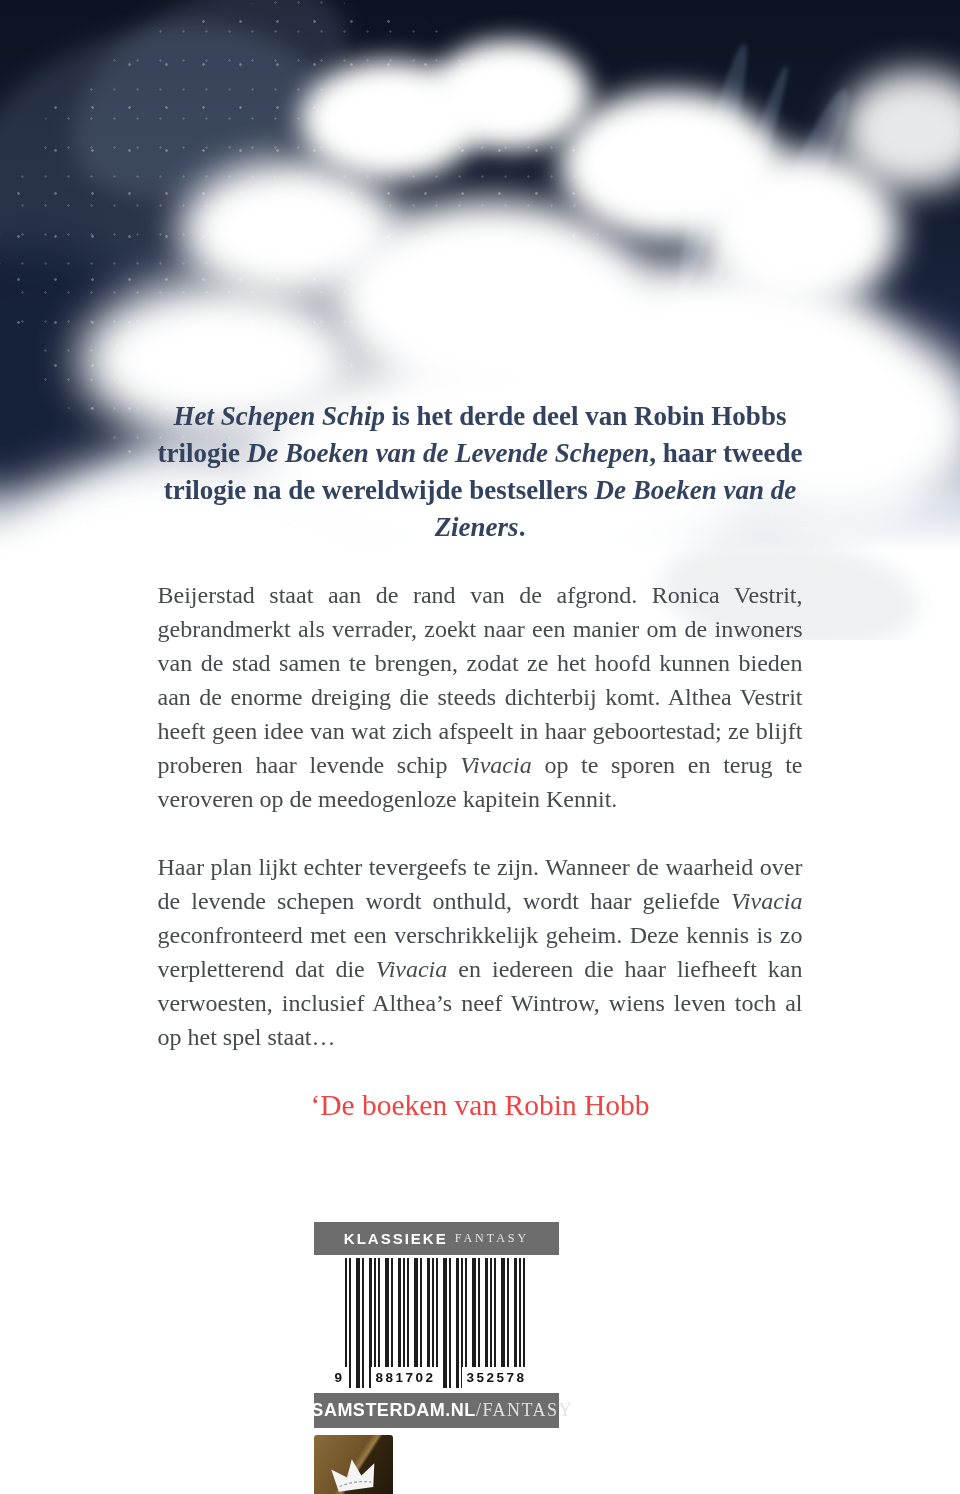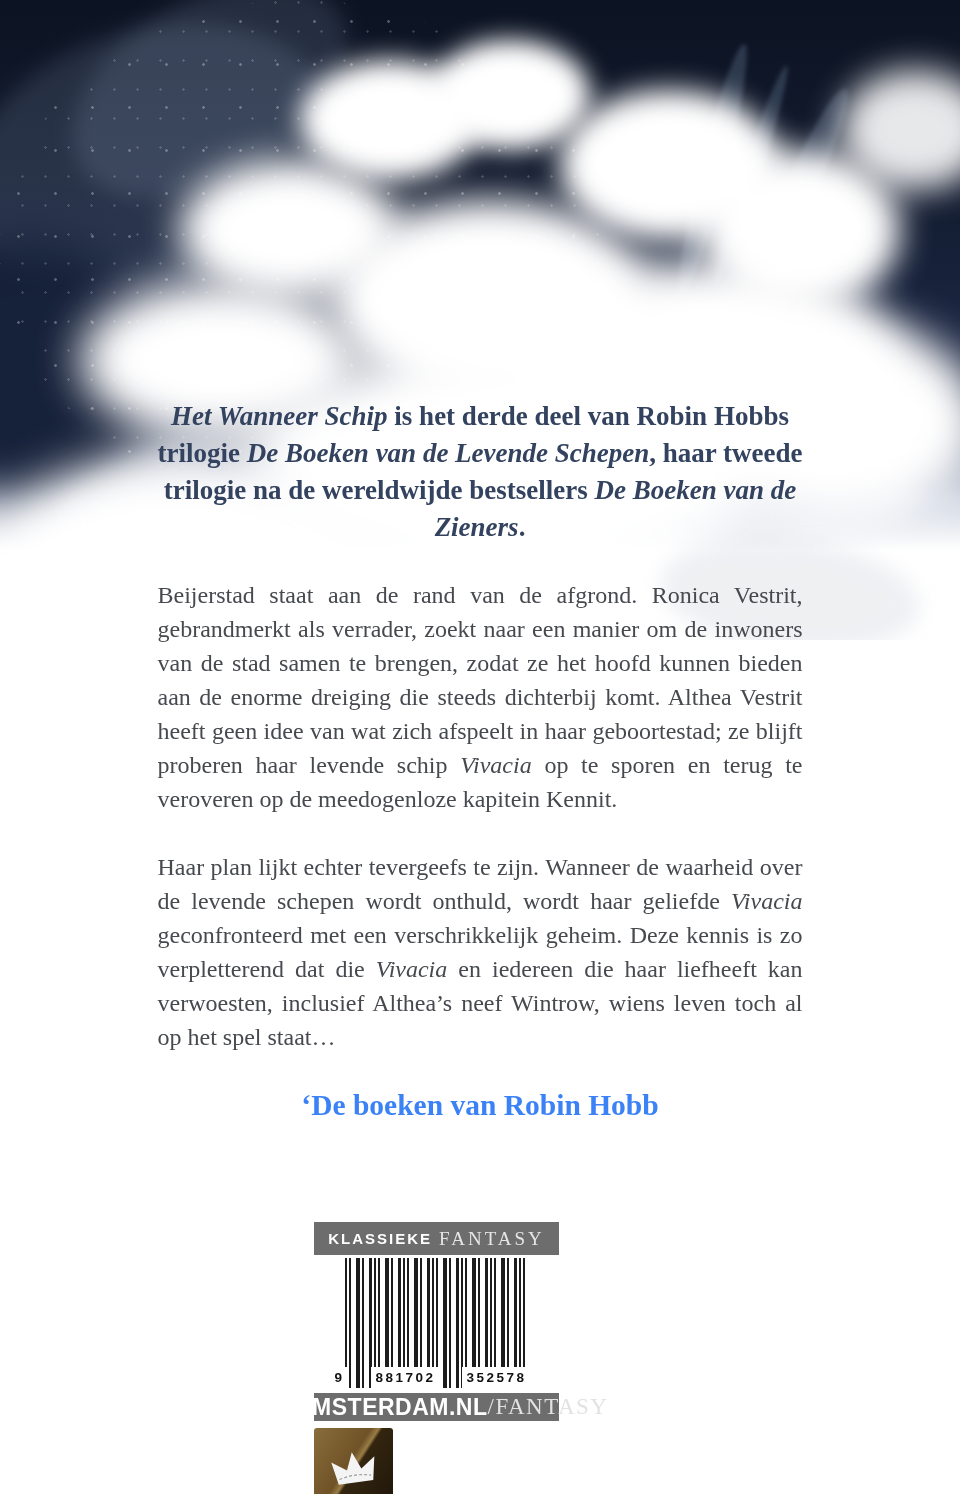--- a/index.html
+++ b/index.html
@@ -23,34 +23,34 @@
   
   .content{position:relative;z-index:2;padding-top:398px;}
   .intro{width:680px;margin:0 auto;text-align:center;
          font-weight:bold;font-size:27px;line-height:37px;color:#33435f;}
   .intro em{font-style:italic;}
   .body-p{width:645px;margin:16px auto;text-align:justify;
           font-size:24px;line-height:34px;color:#46494e;}
   .body-p + .body-p{margin-top:34px;}
   .first-body{margin-top:32px;}
   .body-p em{font-style:italic;}
-  .quote{margin-top:32px;text-align:center;font-weight:bold;font-size:29.5px;line-height:38px;color:#3b82f6;}
+  .quote{margin-top:32px;text-align:center;font-weight:normal;font-size:29.5px;line-height:38px;color:#ef4444;}
   .attribution{margin-top:7px;text-align:center;font-weight:bold;font-size:21px;
                letter-spacing:3px;color:#d5a02e;}
 
   
   .footer{position:absolute;top:1222px;left:314px;width:332px;display:flex;gap:7px;z-index:2;
           font-family:"Liberation Sans","DejaVu Sans",sans-serif;flex-direction:column;}
   .f-left{width:245px;}
   .gray-box{background:#6d6d6d;color:#fff;display:flex;align-items:center;justify-content:center;}
   .genre-box{height:33px;font-size:15px;}
   .genre-box .bold{font-weight:bold;letter-spacing:2px;}
   .genre-box .light{font-family:"Liberation Serif",serif;font-weight:normal;letter-spacing:3px;
-                    color:#e6e6e6;margin-left:7px;font-size:19px;}
-  .site-box{height:28px;margin-top:5px;font-size:23px;}
+                    color:#e6e6e6;margin-left:7px;font-size:12px;}
+  .site-box{height:35px;margin-top:5px;font-size:18px;}
   .site-box .bold{font-weight:bold;letter-spacing:.5px;}
   .site-box .light{font-family:"Liberation Serif",serif;font-weight:normal;letter-spacing:1.5px;color:#e2e2e2;}
   .barcode{position:relative;width:184px;height:130px;margin:3px auto 0;background:#fff;}
   .bars{position:absolute;inset:0;
     background:repeating-linear-gradient(90deg,
       #1c1c1c 0 2px,#fff 2px 4px,#1c1c1c 4px 6px,#fff 6px 11px,
       #1c1c1c 11px 15px,#fff 15px 17px,#1c1c1c 17px 19px,#fff 19px 24px,
       #1c1c1c 24px 27px,#fff 27px 29px);}
   .digits{position:absolute;left:-14px;right:-2px;bottom:0;height:21px;
           display:flex;justify-content:space-between;align-items:center;
@@ -92,21 +92,21 @@
     <i class="b" style="left:0px;top:460px;width:360px;height:180px;--bl:26px;"></i>
     <i class="b" style="left:250px;top:340px;width:520px;height:240px;--bl:24px;"></i>
     <i class="b" style="left:700px;top:320px;width:280px;height:200px;--bl:22px;"></i>
     <i class="w" style="left:60px;top:430px;width:360px;height:90px;transform:rotate(-12deg);opacity:.5;"></i>
     <i class="w" style="left:260px;top:500px;width:420px;height:80px;transform:rotate(-6deg);opacity:.4;"></i>
     <i class="w" style="left:620px;top:430px;width:300px;height:100px;transform:rotate(8deg);opacity:.5;"></i>
     <i class="w" style="left:660px;top:540px;width:260px;height:110px;transform:rotate(6deg);opacity:.35;background:rgba(160,170,185,.5);"></i>
   </div>
 
   <div class="content">
-    <p class="intro"><em>Het Wanneer Schip</em><span> is het derde deel van Robin Hobbs trilogie </span><em>De Boeken van de Levende Schepen</em><span>, haar tweede trilogie na de wereldwijde bestsellers </span><em>De Boeken van de Zieners</em><span>.</span></p>
+    <p class="intro"><em>Het Schepen Schip</em><span> is het derde deel van Robin Hobbs trilogie </span><em>De Boeken van de Levende Schepen</em><span>, haar tweede trilogie na de wereldwijde bestsellers </span><em>De Boeken van de Zieners</em><span>.</span></p>
     <p class="body-p first-body"><span>Beijerstad staat aan de rand van de afgrond. Ronica Vestrit, gebrandmerkt als verrader, zoekt naar een manier om de inwoners van de stad samen te brengen, zodat ze het hoofd kunnen bieden aan de enorme dreiging die steeds dichterbij komt. Althea Vestrit heeft geen idee van wat zich afspeelt in haar geboortestad; ze blijft proberen haar levende schip </span><em>Vivacia</em><span> op te sporen en terug te veroveren op de meedogenloze kapitein Kennit.</span></p>
     <p class="body-p"><span>Haar plan lijkt echter tevergeefs te zijn. Wanneer de waarheid over de levende schepen wordt onthuld, wordt haar geliefde </span><em>Vivacia</em><span> geconfronteerd met een verschrikkelijk geheim. Deze kennis is zo verpletterend dat die </span><em>Vivacia</em><span> en iedereen die haar liefheeft kan verwoesten, inclusief Althea’s neef Wintrow, wiens leven toch al op het spel staat…</span></p>
     <div class="quote">
       <div>‘De boeken van Robin Hobb</div>
     </div>
   </div>
 
   <div class="footer">
     <div class="f-left">
       <div class="gray-box genre-box">

